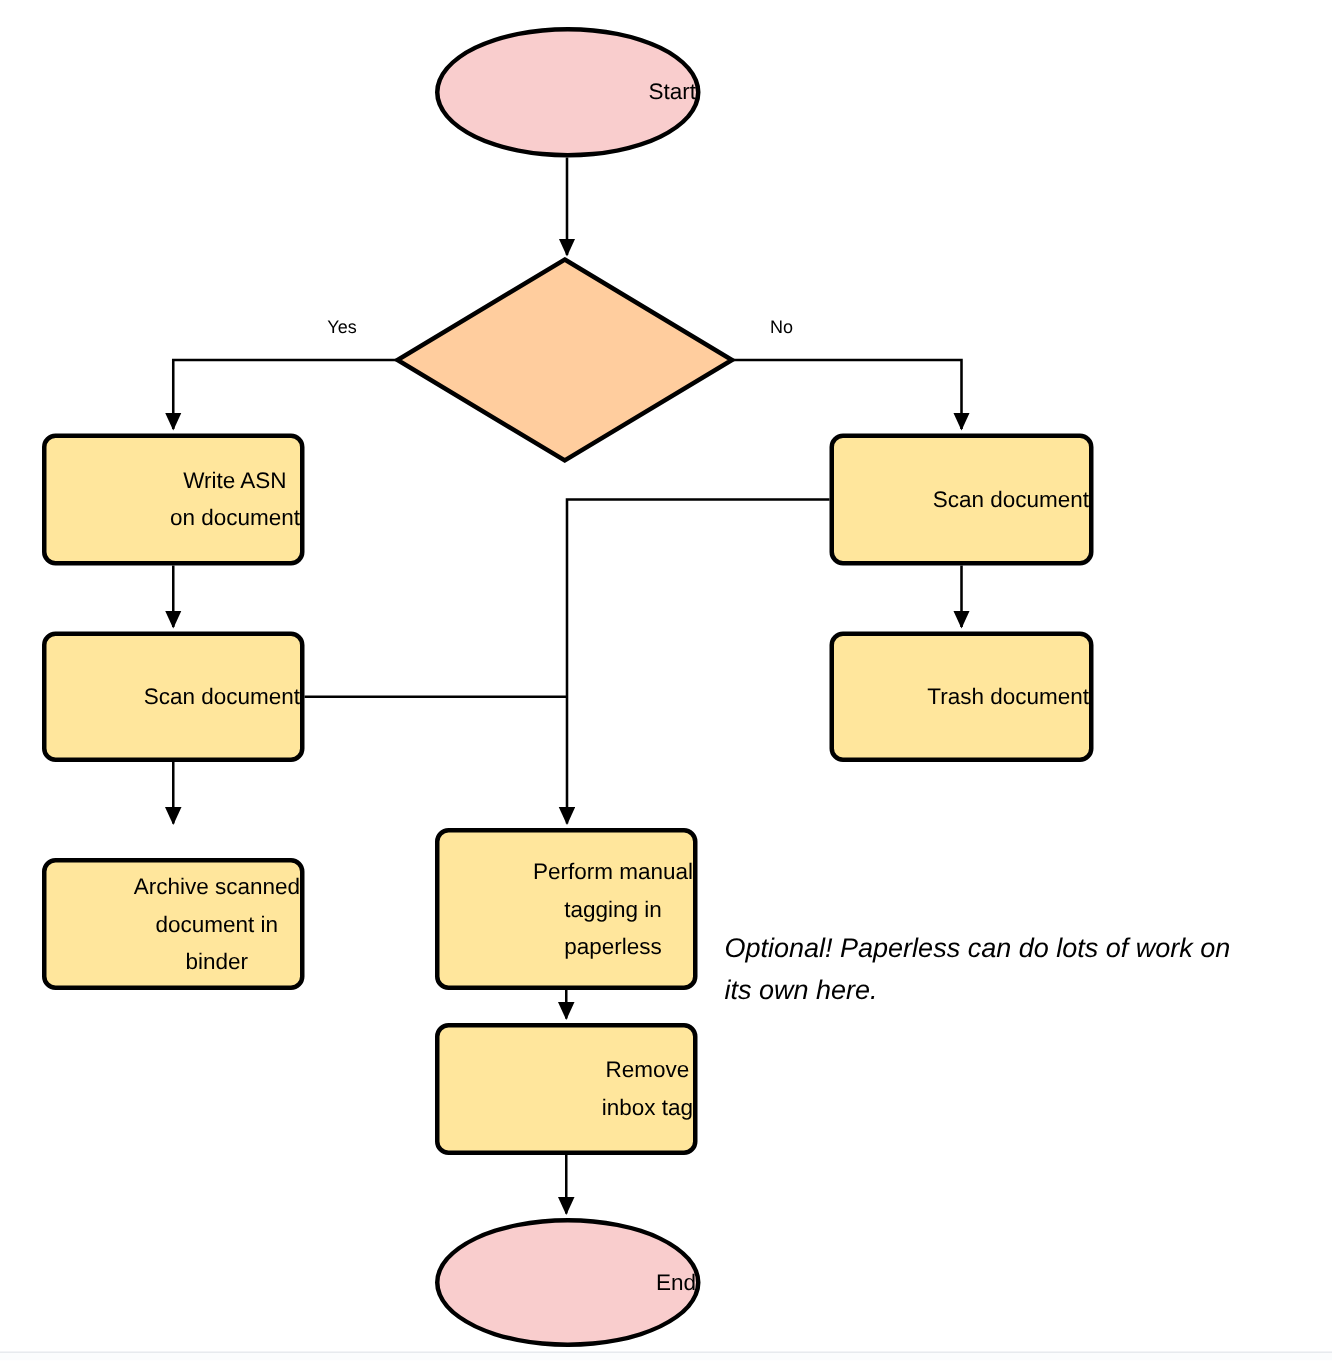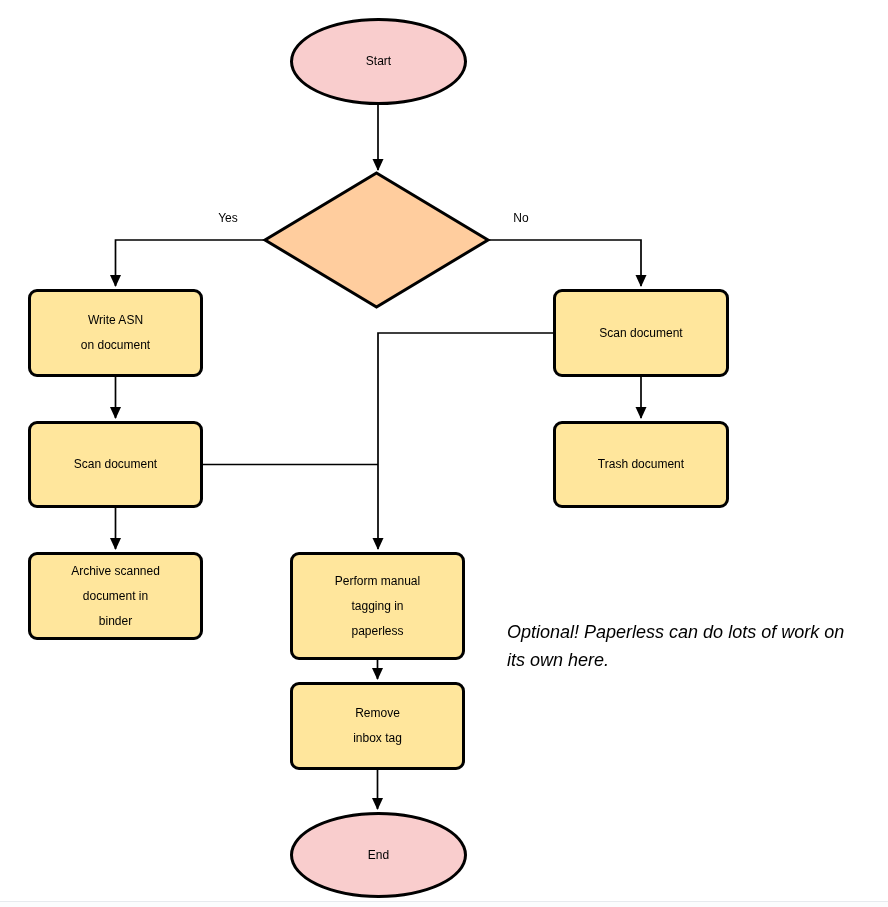--- a/index.html
+++ b/index.html
@@ -27,23 +27,23 @@
     fill: none;
     stroke: var(--stroke);
     stroke-width: 1.7;
   }
   .shape {
     position: absolute;
     box-sizing: border-box;
     border: 3px solid var(--stroke);
     display: flex;
     align-items: center;
-    justify-content: center;
+    justify-content: flex-end;
     text-align: center;
-    font-size: 12px;
+    font-size: 15px;
     line-height: 25px;
     white-space: pre-line;
   }
   .terminal {
     background: var(--terminal-fill);
     border-radius: 50%;
   }
   .process {
     background: var(--process-fill);
     border-radius: 9px;
@@ -63,21 +63,20 @@
     font-size: 12px;
     text-align: center;
     width: 50px;
   }
   .annotation {
     position: absolute;
     font-style: italic;
     font-size: 18px;
     line-height: 28px;
     white-space: pre-line;
-    margin-left: 24px;
   }
   .bottom-strip {
     position: absolute;
     left: 0; right: 0;
     top: 901px;
     height: 6px;
     background: #fbfcfd;
     border-top: 1px solid #e7eaee;
   }
 </style>
@@ -122,21 +121,21 @@
 
   <div class="shape process" style="left:28px; top:289px; width:175px; height:88px;">
     <span>Write ASN
 on document</span>
   </div>
 
   <div class="shape process" style="left:28px; top:421px; width:175px; height:87px;">
     <span>Scan document</span>
   </div>
 
-  <div class="shape process" style="left:28px; top:552px; width:175px; height:88px;">
+  <div class="shape process" style="left:28px; top:572px; width:175px; height:88px;">
     <span>Archive scanned
 document in
 binder</span>
   </div>
 
   <div class="shape process" style="left:553px; top:289px; width:176px; height:88px;">
     <span>Scan document</span>
   </div>
 
   <div class="shape process" style="left:553px; top:421px; width:176px; height:87px;">

